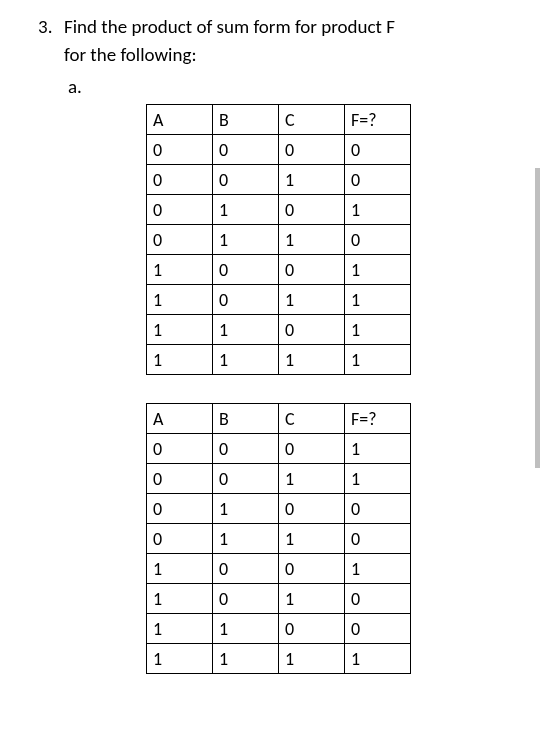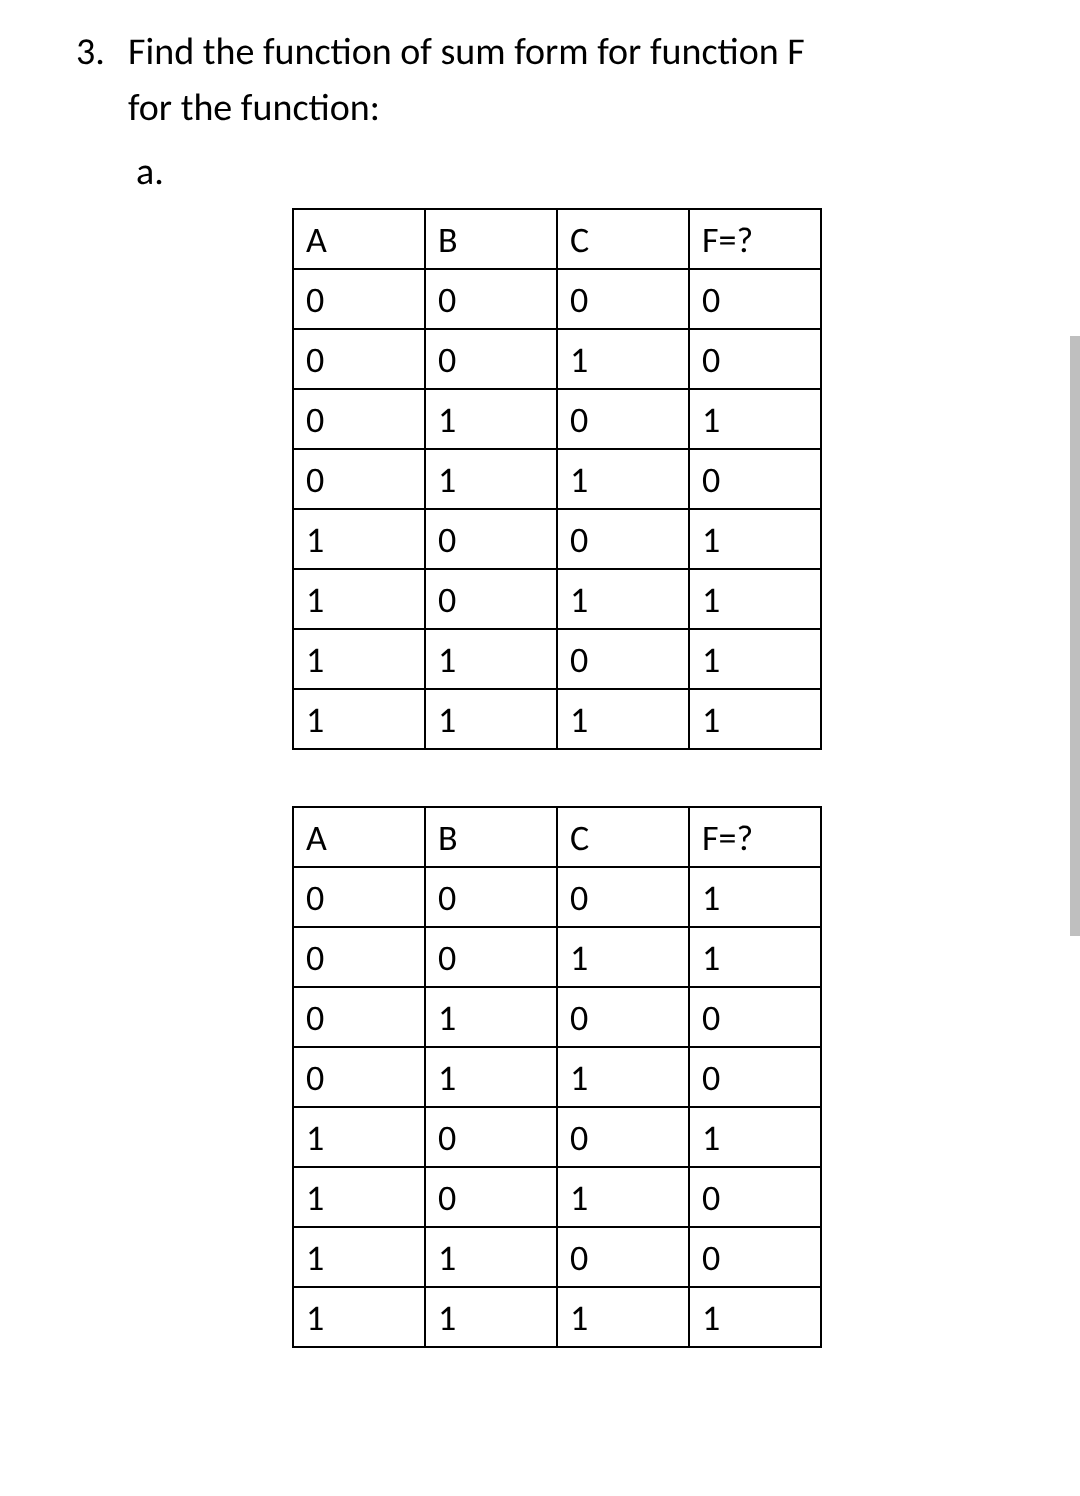--- a/index.html
+++ b/index.html
@@ -63,23 +63,23 @@
     height: 300px;
     background: #bfbfbf;
   }
 </style>
 </head>
 <body>
 
 <div class="page">
 
   <p class="q-line">
-    <span class="list-num">3.</span><span>Find the function of sum form for function F</span>
+    <span class="list-num">3.</span><span>Find the product of sum form for product F</span>
   </p>
-  <p class="q-line indent1">for the function:</p>
+  <p class="q-line indent1">for the following:</p>
 
   <p class="sub-list">a.</p>
 
   <div class="tbl-wrap">
 
     <table class="tt">
       <tbody>
           <tr>
         <th class="c1">A</th>
         <th class="c2">B</th>

